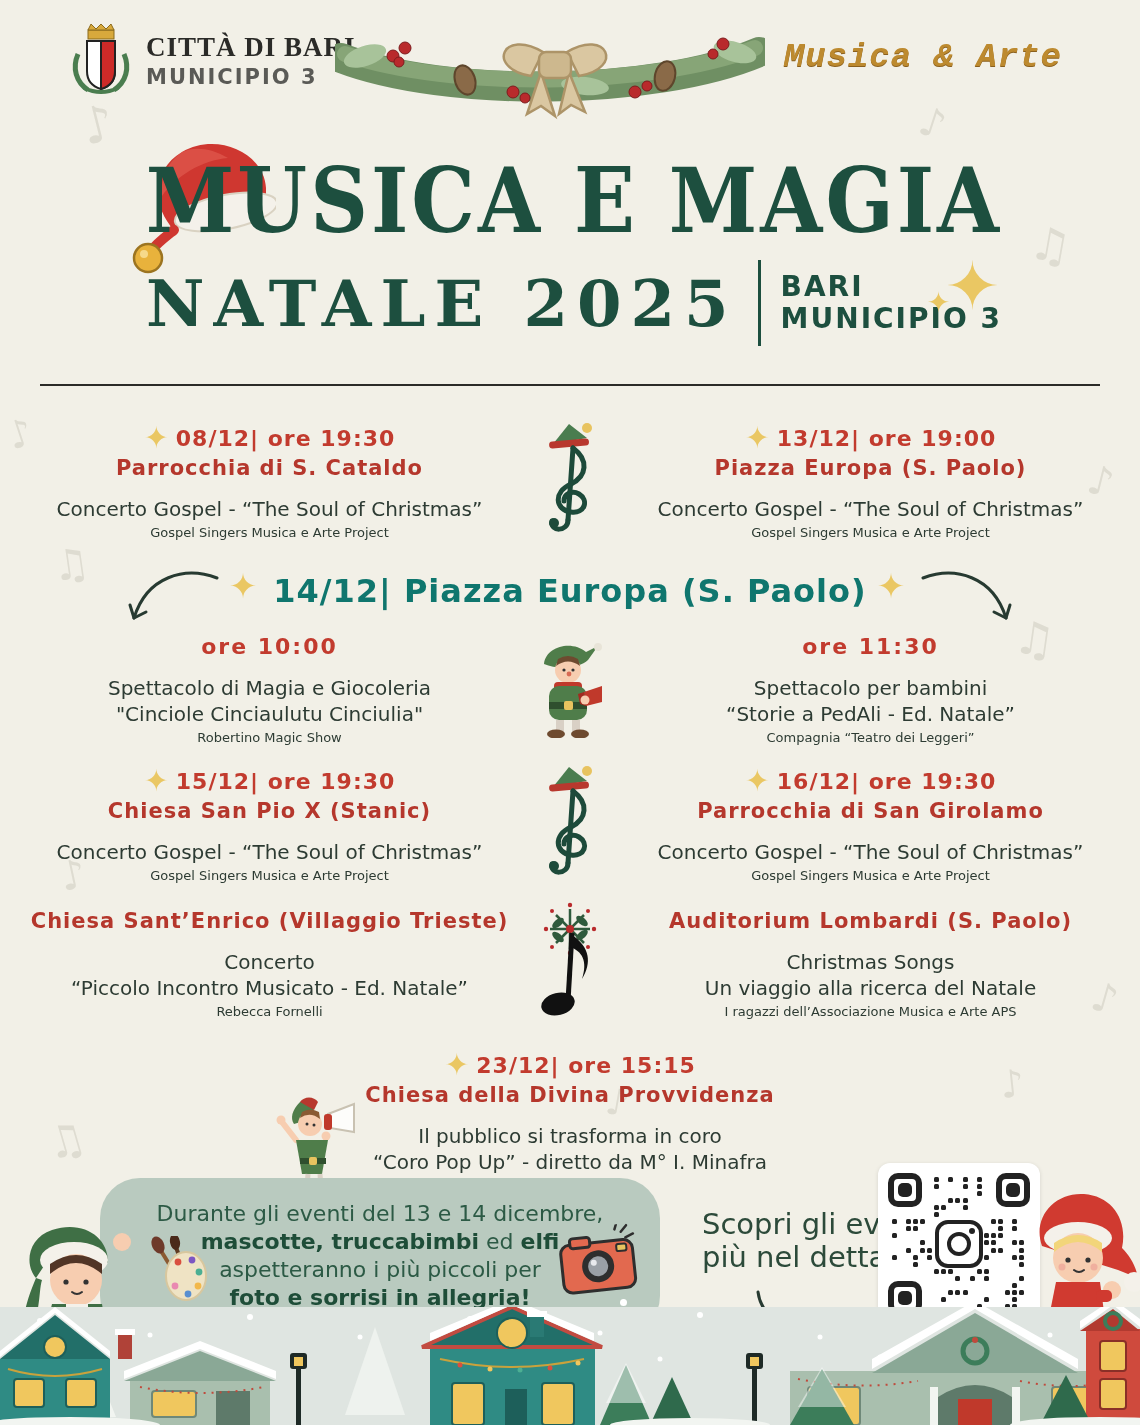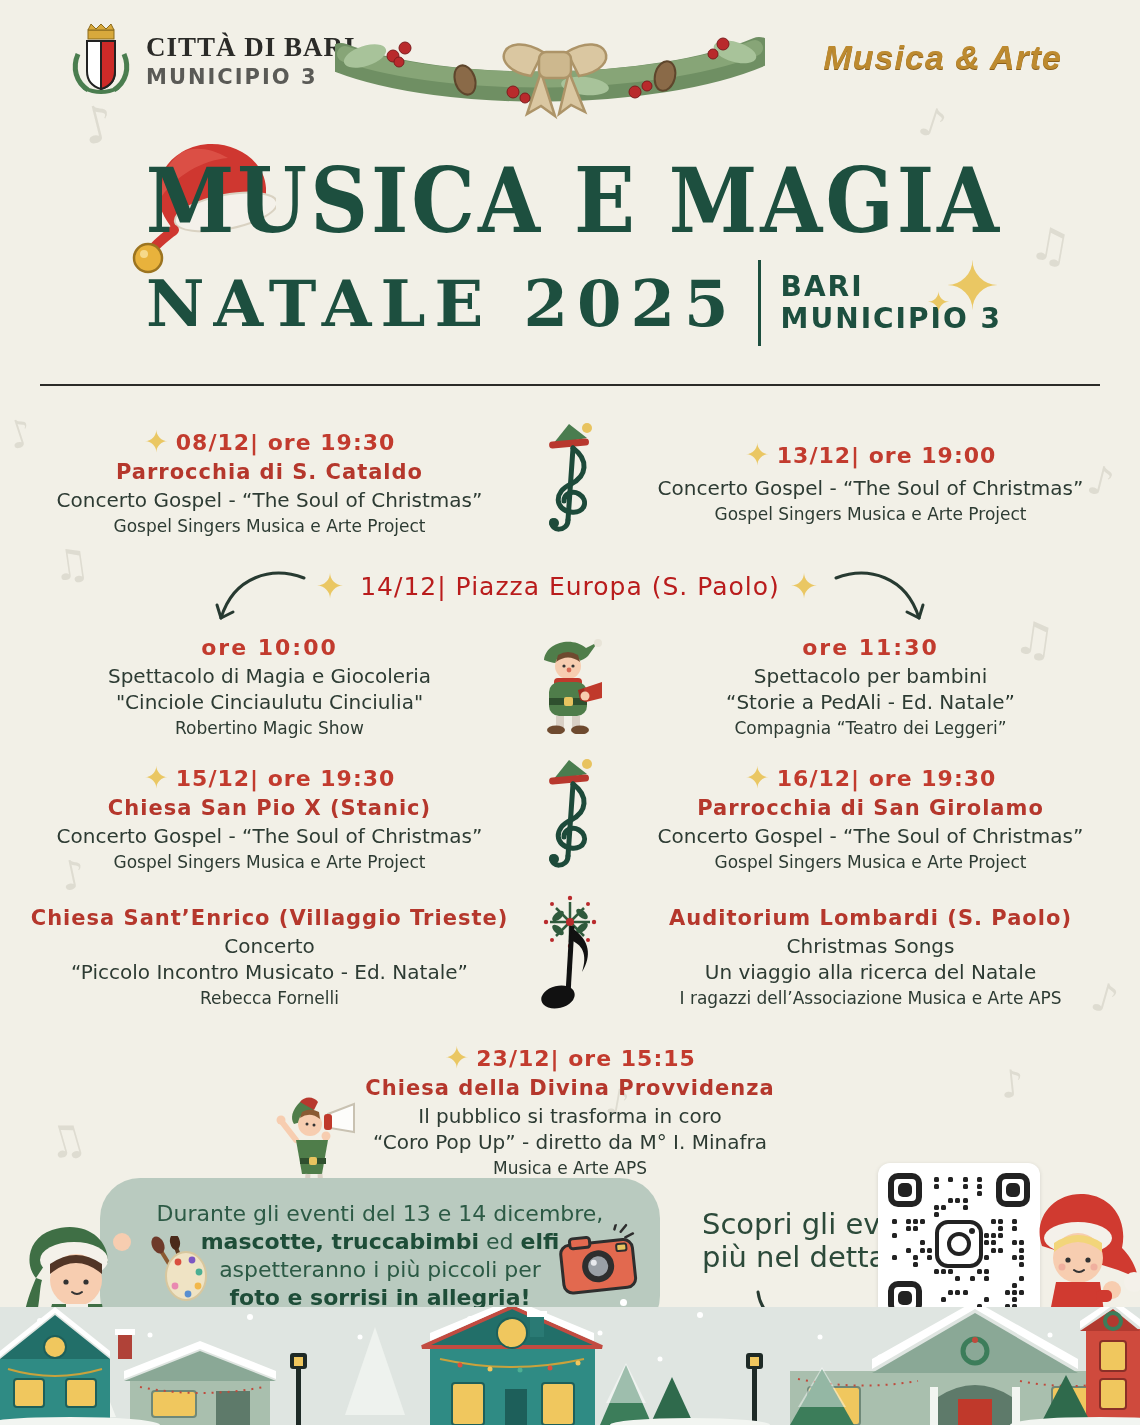--- a/index.html
+++ b/index.html
@@ -9,21 +9,21 @@
 
   
   .wm { position:absolute; color:#d2cfc3; opacity:.6; pointer-events:none; }
 
   
   .org { position:absolute; left:70px; top:24px; display:flex; align-items:center; gap:14px; }
   .org-text .org-name { font-family:"Liberation Serif", serif; font-weight:700;
       font-size:27px; color:#2b2b28; letter-spacing:1px; }
   .org-text .org-sub  { font-size:21px; font-weight:700; color:#5a5a56; letter-spacing:2px; margin-top:2px; }
   .garland { position:absolute; left:335px; top:10px; }
-  .assoc { position:absolute; right:78px; top:38px; font-family:Liberation Sans, sans-serif;
+  .assoc { position:absolute; right:78px; top:38px; font-family:Liberation Mono, monospace;
       font-style:italic; font-weight:700; font-size:34px; color:#bd8a2f;
       text-shadow:0 1px 0 #8a5f1d; letter-spacing:1px; }
 
   
   .title-block { position:absolute; top:148px; left:8px; right:0; text-align:center; }
   .main-title { font-family:"DejaVu Serif", serif; font-weight:700; font-size:80px;
       letter-spacing:3px; color:#1d4f3f; transform:scaleY(1.12); transform-origin:top; }
   .sub-row { margin-top:18px; display:inline-flex; align-items:center; gap:20px; }
   .natale { font-family:"DejaVu Serif", serif; font-weight:700; font-size:64px;
       letter-spacing:9px; color:#1d4f3f; }
@@ -35,29 +35,29 @@
   .sparkle-main i { position:absolute; left:-18px; top:38px; font-style:normal; font-size:28px; }
 
   .rule { position:absolute; top:384px; left:40px; right:40px; border-top:2.5px solid #2b2b28; }
 
   
   .events { position:absolute; top:402px; left:28px; right:28px; }
   .erow { display:grid; grid-template-columns:1fr 118px 1fr; align-items:center; margin-top:16px; }
   .ecard { text-align:center; }
   .e-date  { color:#c23b2e; font-weight:700; font-size:22px; letter-spacing:1px; }
   .e-venue { color:#b5372c; font-weight:700; font-size:21px; letter-spacing:1px; margin-top:1px; }
-  .e-title { color:#2d3b33; font-size:20px; margin-top:4px; }
+  .e-title { color:#2d3b33; font-size:20px; margin-top:17px; }
   .e-sub   { color:#2d3b33; font-size:20px; margin-top:2px; }
-  .e-perf  { color:#2d3b33; font-size:17px; margin-top:4px; }
+  .e-perf  { color:#2d3b33; font-size:13px; margin-top:4px; }
   .time    { color:#c23b2e; font-weight:700; font-size:22px; letter-spacing:2px; }
   .star { color:#eac763; font-size:30px; margin-right:6px; vertical-align:-2px; }
   .cicon { text-align:center; position:relative; }
 
   .band { display:flex; justify-content:center; align-items:flex-start; gap:10px; margin-top:22px; }
-  .band-text { color:#b91c1c; font-weight:400; font-size:25px; letter-spacing:1px; padding-top:8px; }
+  .band-text { color:#0f766e; font-weight:700; font-size:32px; letter-spacing:1px; padding-top:8px; }
   .band .star { font-size:34px; padding-top:2px; }
   .arrow-l { margin-top:4px; } .arrow-r { margin-top:4px; }
 
   .final { position:relative; text-align:center; margin-top:22px; }
 
   
   .promo-box { position:absolute; left:100px; top:1178px; width:560px; height:158px;
       background:#b9cabf; border-radius:40px; text-align:center; padding-top:22px;
       color:#2c5a45; font-size:22px; line-height:1.28; }
   .promo-box b { color:#1e4d38; }
@@ -190,20 +190,21 @@
             <line x1="38" y1="30" x2="33" y2="102"></line>
             <path d="M38 30 C 54 42 52 58 36 66"></path>
             <path d="M36 66 C 18 74 20 92 36 94 C 50 96 54 82 44 76 C 37 72 29 76 29 83"></path>
             <path d="M33 102 C 33 114 15 114 17 103"></path>
           </g>
           <circle cx="19" cy="105" r="5" fill="#1d4a3a"></circle>
         </svg>
       </div>
       <div class="ecard">
         <div class="e-date"><span class="star">✦</span><span>13/12| ore 19:00</span></div>
+        <div class="e-venue">Piazza Europa (S. Paolo)</div>
         <div class="e-title">Concerto Gospel - “The Soul of Christmas”</div>
         <div class="e-perf">Gospel Singers Musica e Arte Project</div>
       </div>
     </div>
 
     <div class="band">
       <svg class="arrow-l" width="92" height="58" viewBox="0 0 92 58">
         <path d="M90 10 C 58 -2 20 8 7 50" stroke="#273a31" stroke-width="3" fill="none" stroke-linecap="round"></path>
         <path d="M7 50 L3 37 M7 50 L19 44" stroke="#273a31" stroke-width="3" fill="none" stroke-linecap="round"></path>
       </svg>

